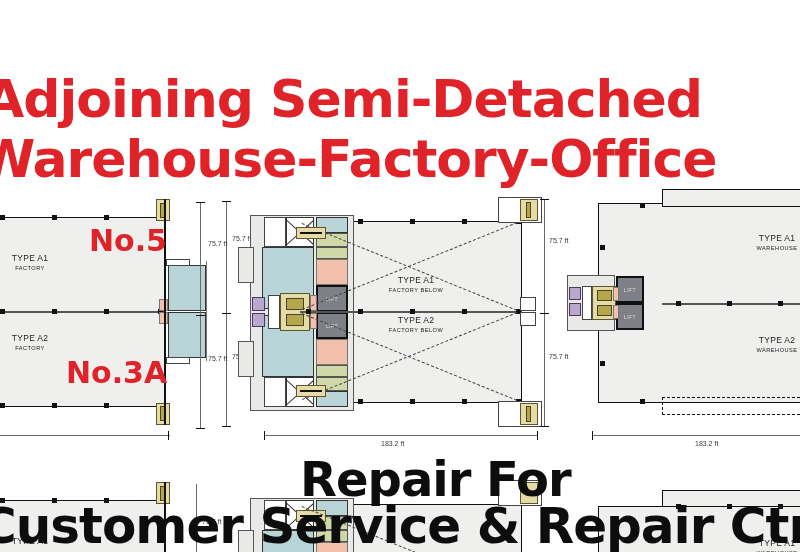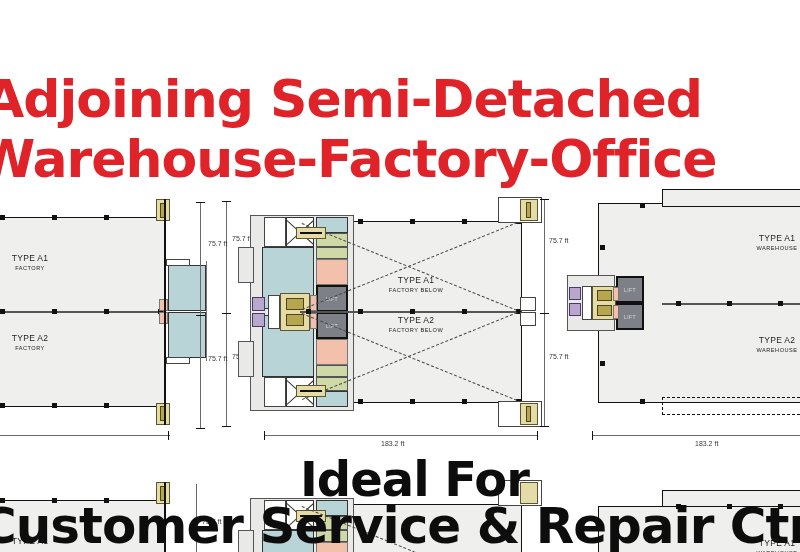--- a/index.html
+++ b/index.html
@@ -337,19 +337,21 @@
       </div>
     </div>
 
   </div>
 
   <div class="overlay">
 
     <div class="hl hl2">Adjoining Semi-Detached</div>
     <div class="hl hl3">Warehouse-Factory-Office</div>
 
-
-    <div class="blk blk1">Ideal For</div>
+    <div class="noTag no5">No.5</div>
+    <div class="noTag no3a">No.3A</div>
+
+    <div class="blk blk1">Repair For</div>
     <div class="blk blk2">Customer Service &amp; Repair Ctr</div>
 
   </div>
 
 </div>
 
 </body></html>

